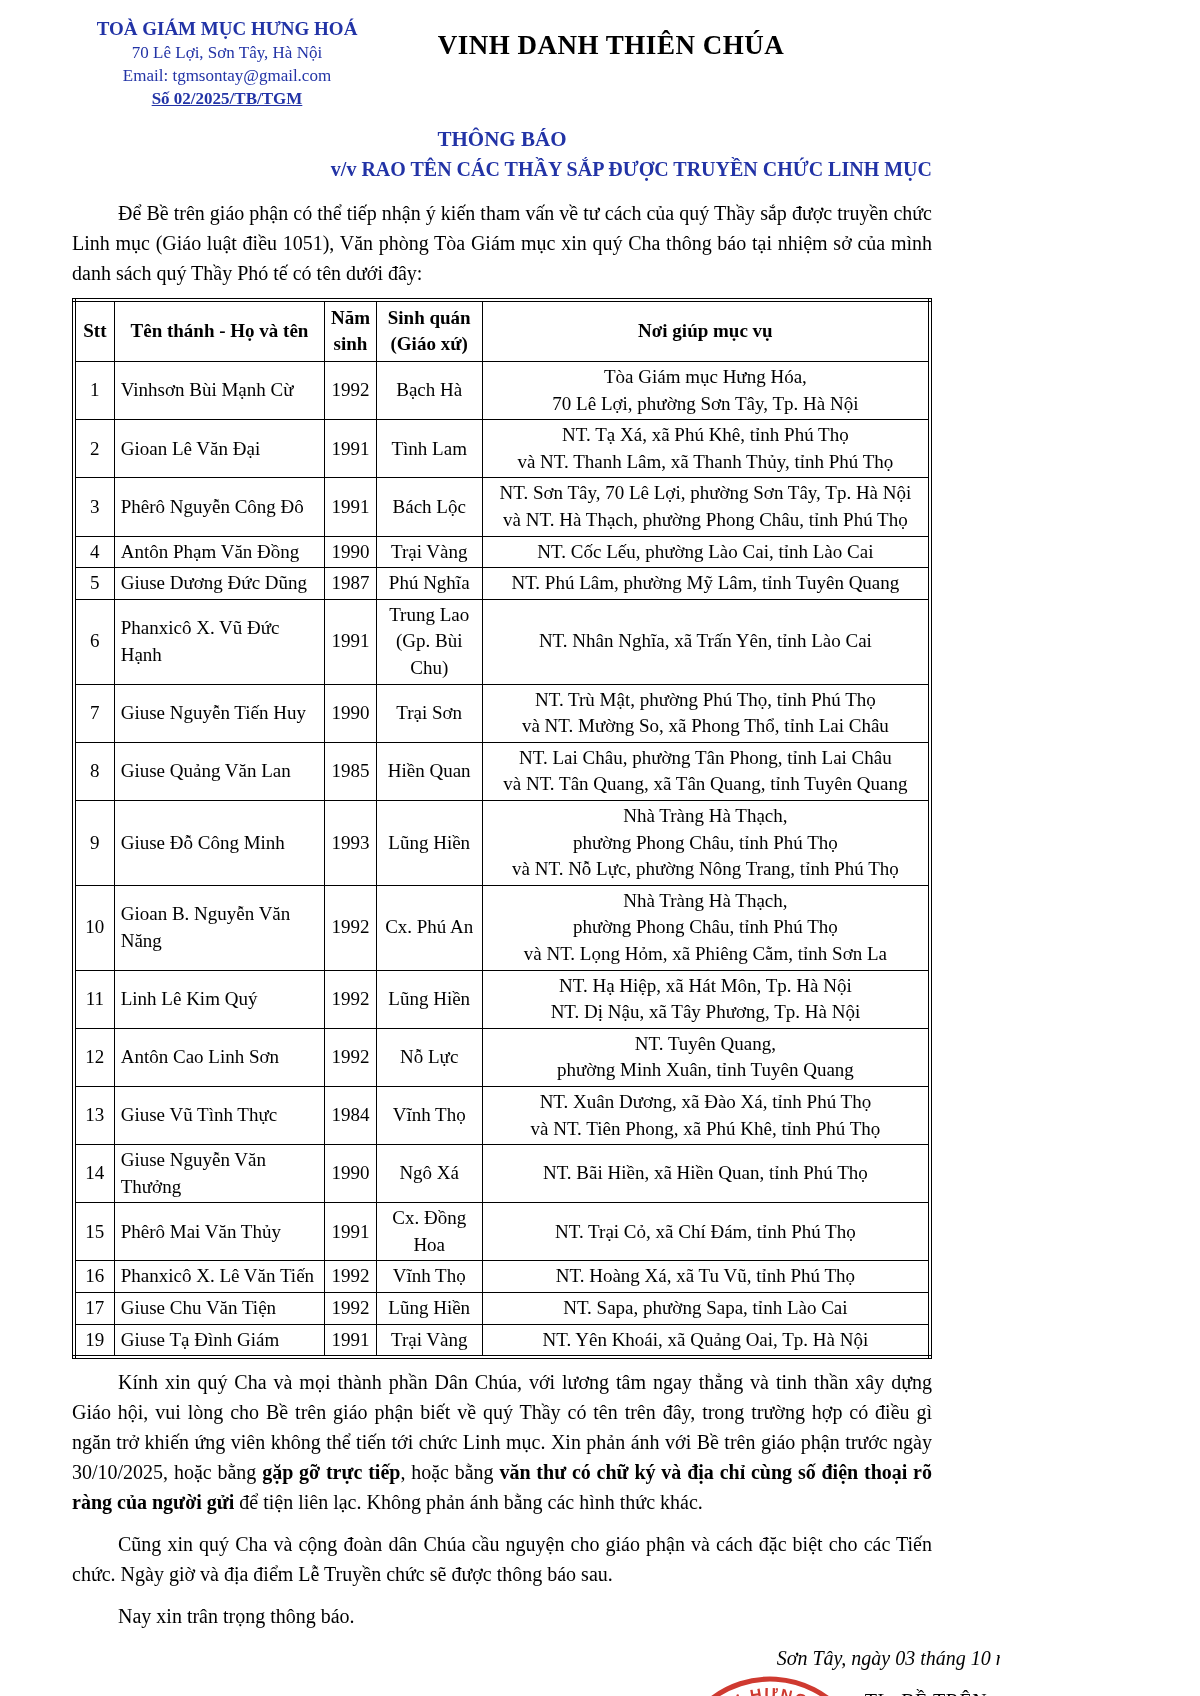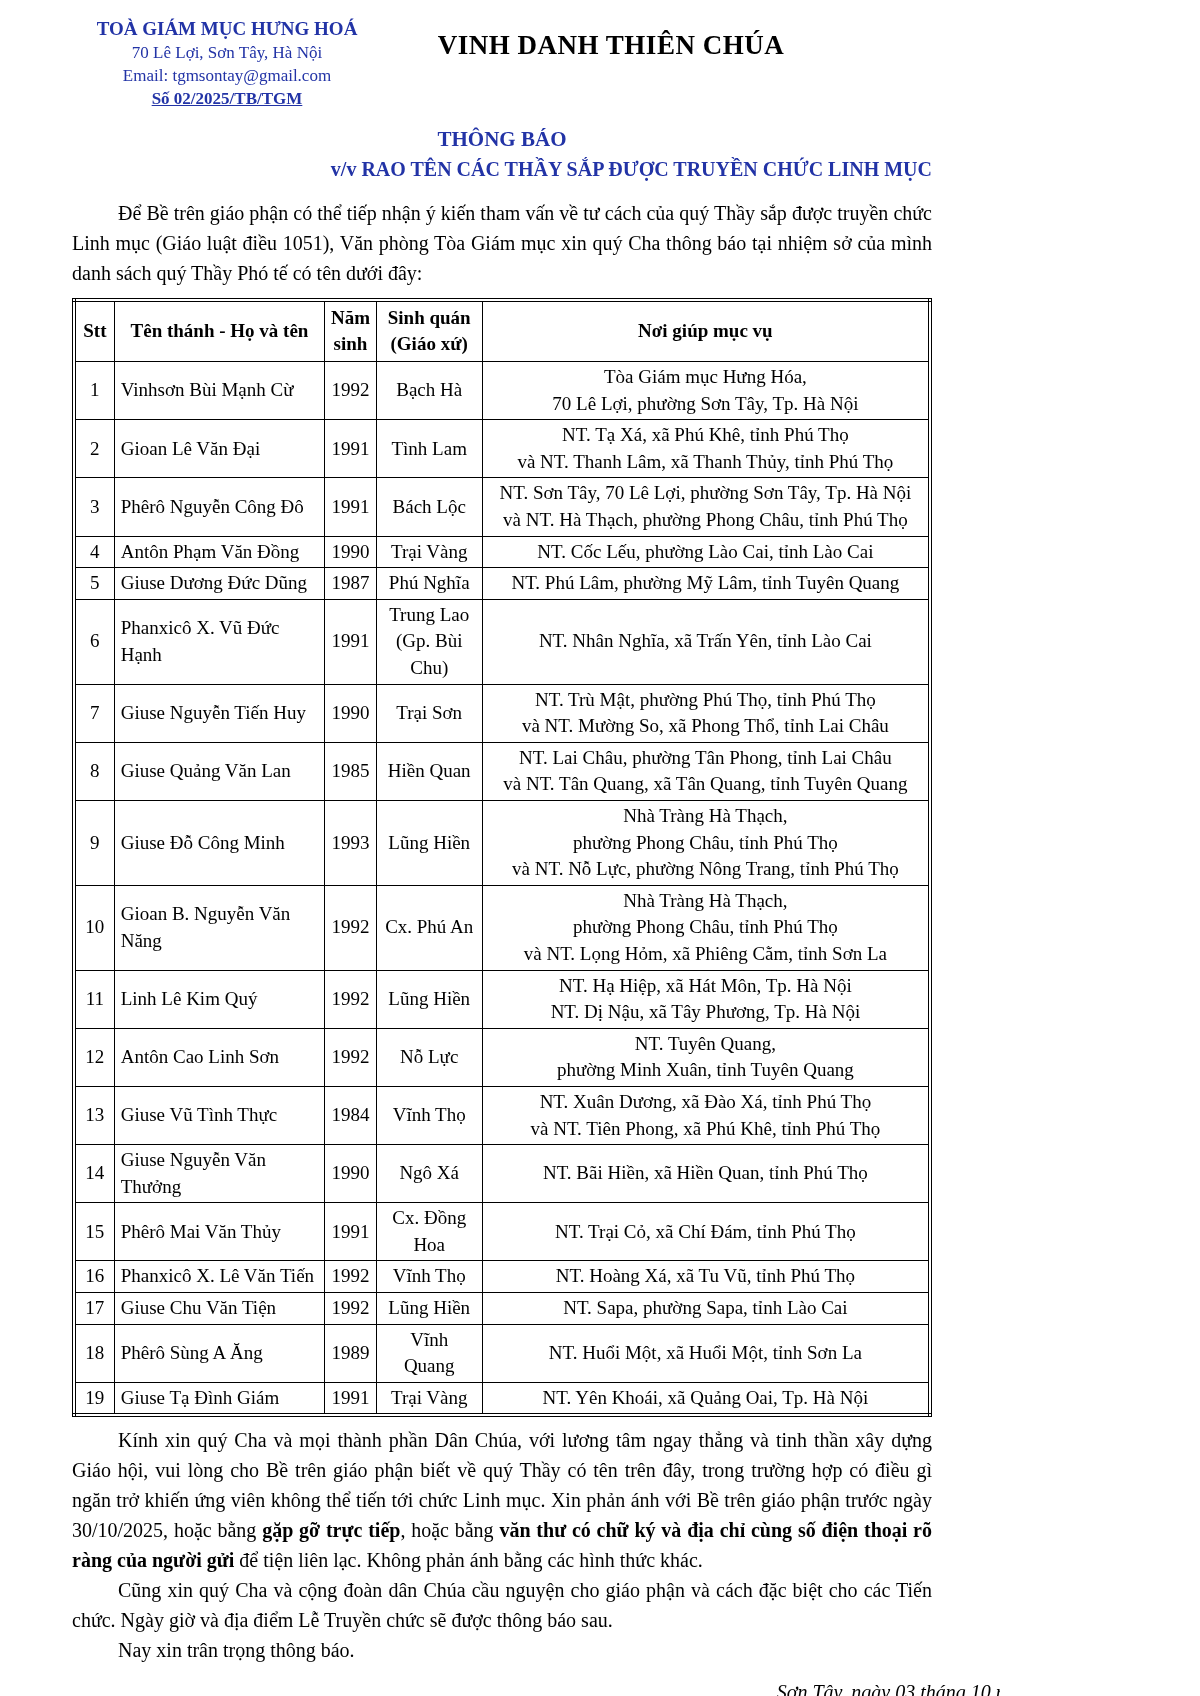--- a/index.html
+++ b/index.html
@@ -33,21 +33,21 @@
   .intro{margin-top:14px;text-indent:46px;}
   .b{font-weight:bold;}
 
   
   table.roster{width:100%;border-collapse:collapse;margin-top:10px;border:4px double #000;}
   table.roster th,table.roster td{border:1px solid #000;font-size:19px;line-height:1.4;padding:2px 6px;vertical-align:middle;white-space:pre-line;}
   table.roster th{font-weight:bold;text-align:center;padding:3px 4px;}
   td.c{text-align:center;}
   td.name{text-align:left;padding-left:11px;}
 
-  .closing{margin-top:0;text-indent:46px;}
+  .closing{margin-top:12px;text-indent:46px;}
   .closing.first{margin-top:8px;}
 
   
   .bottom{position:relative;height:370px;margin-top:4px;}
   .date-block{position:absolute;left:604px;top:12px;width:500px;text-align:center;}
   .date-line{font-size:20px;font-style:italic;}
   .role-line{font-size:20px;margin-top:20px;letter-spacing:.5px;}
   .seal{position:absolute;left:592px;top:34px;width:212px;height:212px;}
   .sig{position:absolute;left:770px;top:58px;width:190px;height:140px;}
   .notes{position:absolute;left:6px;top:118px;width:460px;font-size:20px;}
@@ -241,27 +241,20 @@
     </tr>
 
     <tr>
       <td class="c">17</td>
       <td class="name">Giuse Chu Văn Tiện</td>
       <td class="c">1992</td>
       <td class="c">Lũng Hiền</td>
       <td class="c">NT. Sapa, phường Sapa, tỉnh Lào Cai</td>
     </tr>
 
-    <tr>
-      <td class="c">18</td>
-      <td class="name">Phêrô Sùng A Ăng</td>
-      <td class="c">1989</td>
-      <td class="c">Vĩnh Quang</td>
-      <td class="c">NT. Huổi Một, xã Huổi Một, tỉnh Sơn La</td>
-    </tr>
 
     <tr>
       <td class="c">19</td>
       <td class="name">Giuse Tạ Đình Giám</td>
       <td class="c">1991</td>
       <td class="c">Trại Vàng</td>
       <td class="c">NT. Yên Khoái, xã Quảng Oai, Tp. Hà Nội</td>
     </tr>
   </tbody>
   </table>

